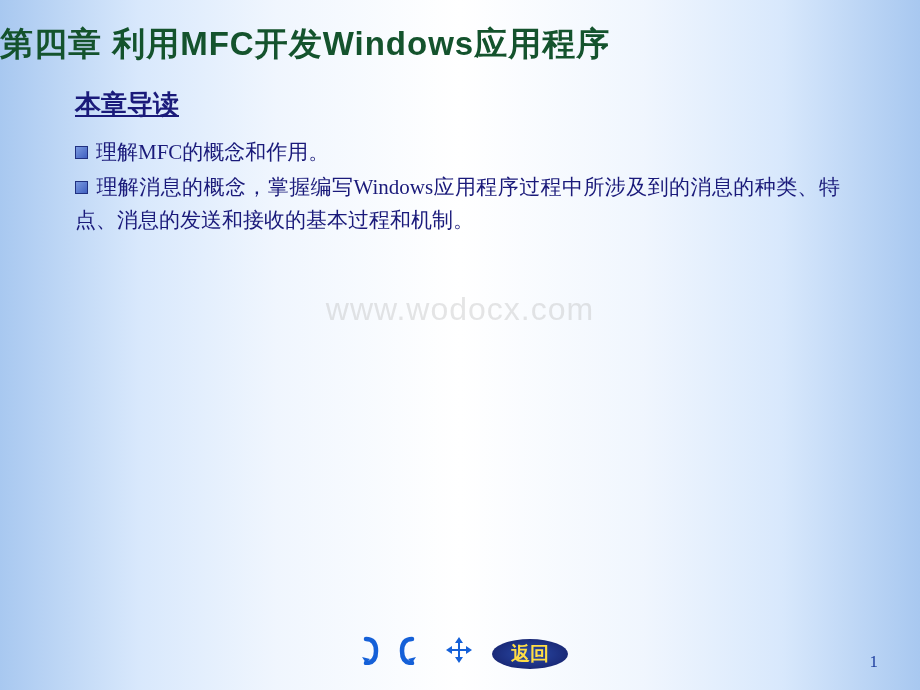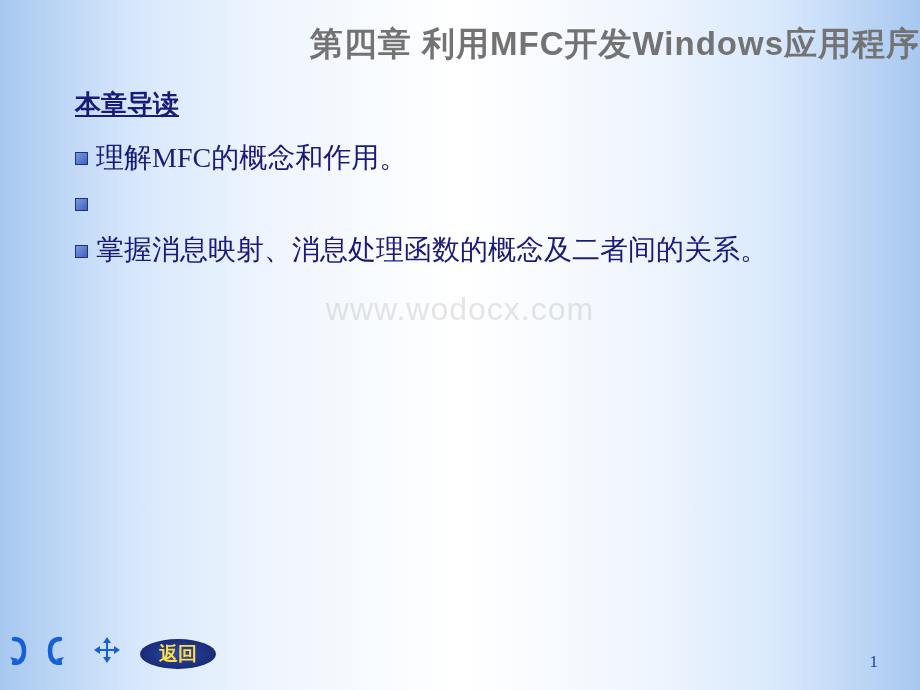--- a/index.html
+++ b/index.html
@@ -9,43 +9,43 @@
     }
     body {
       width: 920px;
       height: 690px;
       background: linear-gradient(to right, #a8c8f0 0%, #d8e8fc 15%, #f0f6fe 30%, #ffffff 50%, #f0f6fe 70%, #d8e8fc 85%, #a8c8f0 100%);
       font-family: "SimSun", "宋体", serif;
       position: relative;
       overflow: hidden;
     }
     .title {
-      text-align: right;
+      text-align: left;
       font-size: 33px;
       font-weight: bold;
-      color: #737373;
+      color: #14532d;
       padding-top: 22px;
       padding-bottom: 20px;
       letter-spacing: 1px;
       font-family: "SimHei", "黑体", sans-serif;
     }
     .content {
       padding-left: 75px;
       padding-right: 80px;
     }
     .subtitle {
       font-size: 26px;
       font-weight: bold;
       color: #1a1a7a;
       text-decoration: underline;
       margin-bottom: 14px;
       font-family: "SimHei", "黑体", sans-serif;
     }
     .bullet-item {
-      font-size: 28px;
+      font-size: 21px;
       color: #1a1a7a;
       line-height: 1.58;
       margin-bottom: 2px;
       position: relative;
       text-align: justify;
     }
     .bullet-icon {
       display: inline-block;
       width: 13px;
       height: 13px;
@@ -67,21 +67,21 @@
       letter-spacing: 1px;
       z-index: 0;
       pointer-events: none;
     }
     .nav-bar {
       position: absolute;
       bottom: 18px;
       left: 0;
       width: 100%;
       display: flex;
-      justify-content: flex-start;
+      justify-content: center;
       align-items: center;
       gap: 18px;
     }
     .nav-icon {
       color: #1560d8;
       font-size: 30px;
       font-weight: bold;
       cursor: pointer;
     }
     .back-button {
@@ -114,26 +114,23 @@
 <div class="content">
   <div class="subtitle">本章导读</div>
 
   <div class="bullet-item">
     <span class="bullet-icon"></span><span>理解MFC的概念和作用。</span>
   </div>
 
 
 
   <div class="bullet-item">
-    <span class="bullet-icon"></span>
+    <span class="bullet-icon"></span><span>理解消息的概念，掌握编写Windows应用程序过程中所涉及到的消息的种类、特点、消息的发送和接收的基本过程和机制。</span>
   </div>
 
-  <div class="bullet-item">
-    <span class="bullet-icon"></span><span>掌握消息映射、消息处理函数的概念及二者间的关系。</span>
-  </div>
 
 </div>
 
 <div class="watermark">www.wodocx.com</div>
 
 <div class="nav-bar">
   <span class="nav-icon">
     <svg width="28" height="30" viewBox="0 0 28 30">
       <path d="M 14 4 Q 24 4 24 16 Q 24 28 14 28" stroke="#1560d8" stroke-width="4.5" fill="none" stroke-linecap="round"></path>
       <path d="M 14 28 L 10 22 L 18 24 Z" fill="#1560d8"></path>

